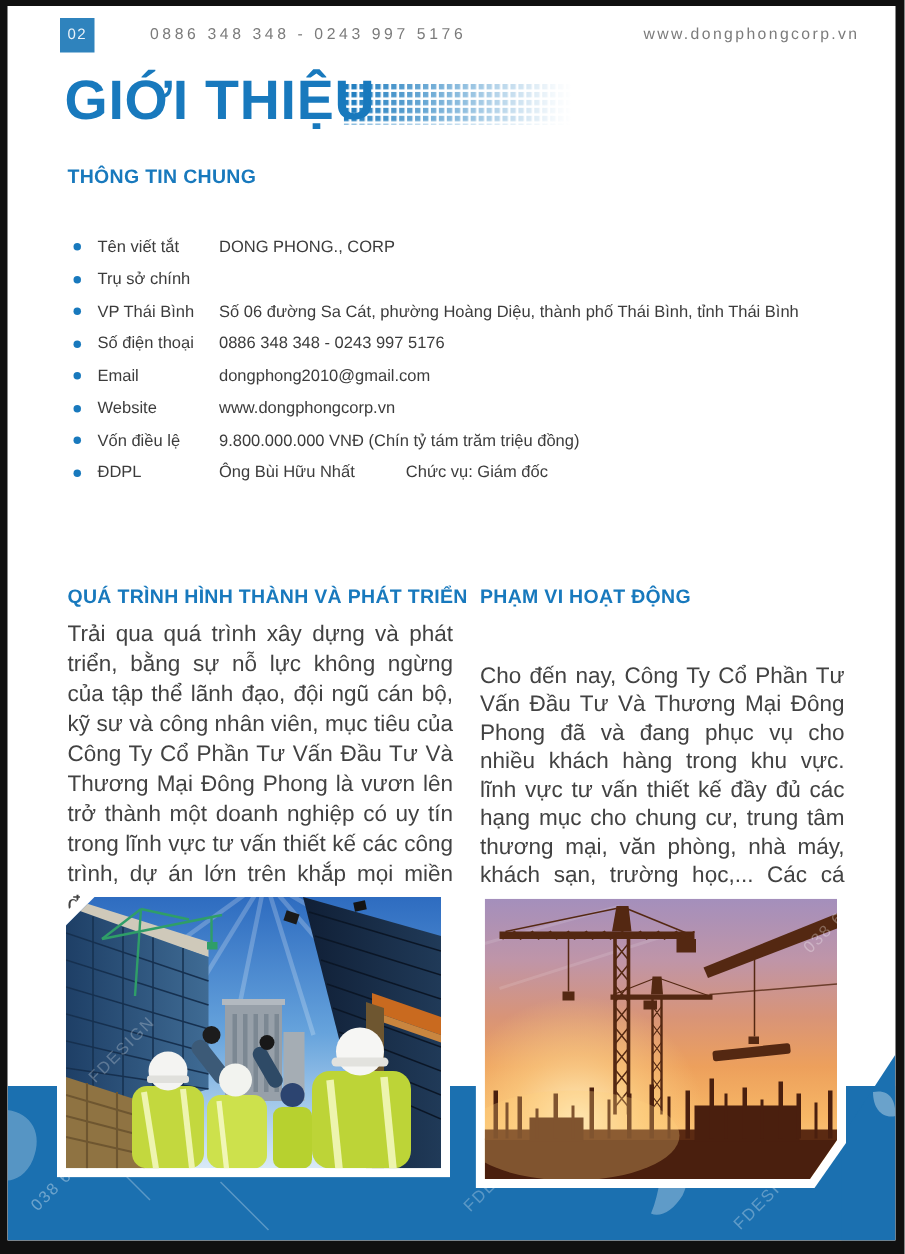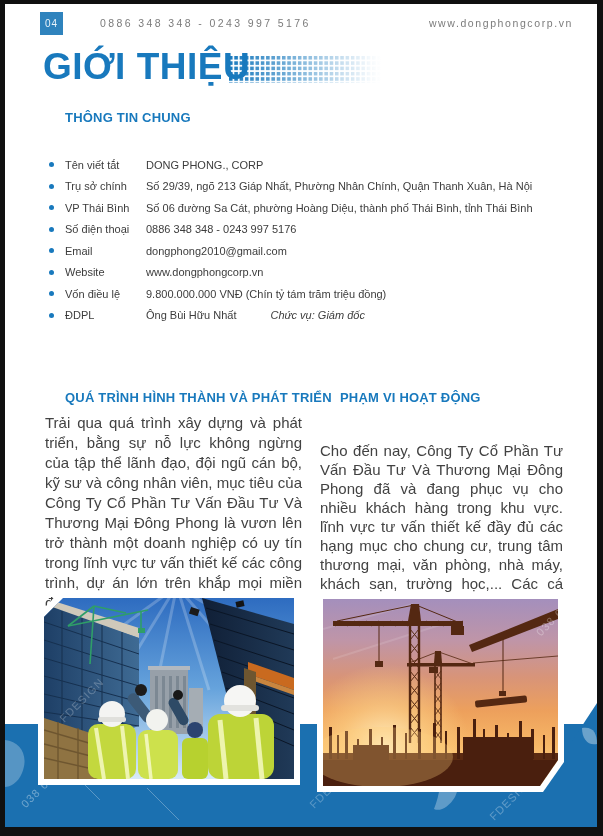--- a/index.html
+++ b/index.html
@@ -9,29 +9,29 @@
 
   
   .pagenum{position:absolute;left:35px;top:8px;width:23px;height:23px;background:#2f83bd;
            color:#eaf3fa;font-size:10px;display:flex;align-items:center;justify-content:center;letter-spacing:1px;}
   .phone{position:absolute;left:95px;top:13px;font-size:10.5px;color:#7b7b7b;letter-spacing:2.4px;}
   .website{position:absolute;right:24px;top:13px;font-size:10.5px;color:#7b7b7b;letter-spacing:1.6px;}
 
   .title{position:absolute;left:38px;top:42px;font-size:37px;font-weight:bold;color:#1879bd;letter-spacing:0.5px;}
   .dots{position:absolute;left:224px;top:52px;}
 
-  .h-blue{position:absolute;font-size:13px;font-weight:bold;color:#1879bd;letter-spacing:0.2px;margin-left:20px;}
+  .h-blue{position:absolute;font-size:13px;font-weight:bold;color:#1879bd;letter-spacing:0.2px;}
 
   
   .info-list{position:absolute;left:40px;top:150px;width:540px;}
   .row{display:flex;align-items:center;height:21.5px;font-size:11px;color:#3c3c3c;}
   .dot{width:5px;height:5px;border-radius:50%;background:#1879bd;margin-left:4px;margin-right:11px;flex:none;}
   .lbl{width:81px;flex:none;}
   .val{white-space:nowrap;}
-  .val2{margin-left:34px;white-space:nowrap;font-style:italic;}
+  .val2{margin-left:34px;white-space:nowrap;}
 
   
   .para{position:absolute;top:409px;font-size:15px;color:#424242;text-align:justify;}
   .para-left{left:40px;width:257px;line-height:20px;}
   .para-right{left:315px;width:243px;line-height:19px;margin-top:28px;}
 
   
   .band-svg{position:absolute;left:0;top:690px;z-index:1;}
   .wm{position:absolute;font-size:11px;letter-spacing:1.2px;transform:rotate(-45deg);z-index:2;color:rgba(255,255,255,0.36);}
   .wm-top{z-index:4;}
@@ -46,21 +46,21 @@
              clip-path:polygon(0 0,100% 0,100% calc(100% - 30px),calc(100% - 21px) 100%,0 100%);}
   .card-right .ph{position:absolute;left:6px;top:6px;width:235px;height:187px;
              clip-path:polygon(0 0,100% 0,100% calc(100% - 26px),calc(100% - 18px) 100%,0 100%);}
   .ph svg{display:block;width:100%;height:100%;}
 </style>
 </head>
 <body>
 
 <div class="page">
 
-  <div class="pagenum">04</div>
+  <div class="pagenum">02</div>
   <div class="phone">0886 348 348 - 0243 997 5176</div>
   <div class="website">www.dongphongcorp.vn</div>
 
   <div class="title">GIỚI THIỆU</div>
   <svg class="dots" width="152" height="28" viewBox="0 0 152 28">
     <defs>
       <pattern id="dotp" width="5.3" height="5.3" patternUnits="userSpaceOnUse">
         <rect width="3.6" height="3.6" fill="#1879bd"></rect>
       </pattern>
       <linearGradient id="dotfade" x1="0" y1="0" x2="1" y2="0">
@@ -80,21 +80,20 @@
 
   <div class="info-list">
     <div class="row">
       <span class="dot"></span>
       <span class="lbl">Tên viết tắt</span>
       <span class="val">DONG PHONG., CORP</span>
     </div>
     <div class="row">
       <span class="dot"></span>
       <span class="lbl">Trụ sở chính</span>
-      <span class="val">Số 29/39, ngõ 213 Giáp Nhất, Phường Nhân Chính, Quận Thanh Xuân, Hà Nội</span>
     </div>
     <div class="row">
       <span class="dot"></span>
       <span class="lbl">VP Thái Bình</span>
       <span class="val">Số 06 đường Sa Cát, phường Hoàng Diệu, thành phố Thái Bình, tỉnh Thái Bình</span>
     </div>
     <div class="row">
       <span class="dot"></span>
       <span class="lbl">Số điện thoại</span>
       <span class="val">0886 348 348 - 0243 997 5176</span>

